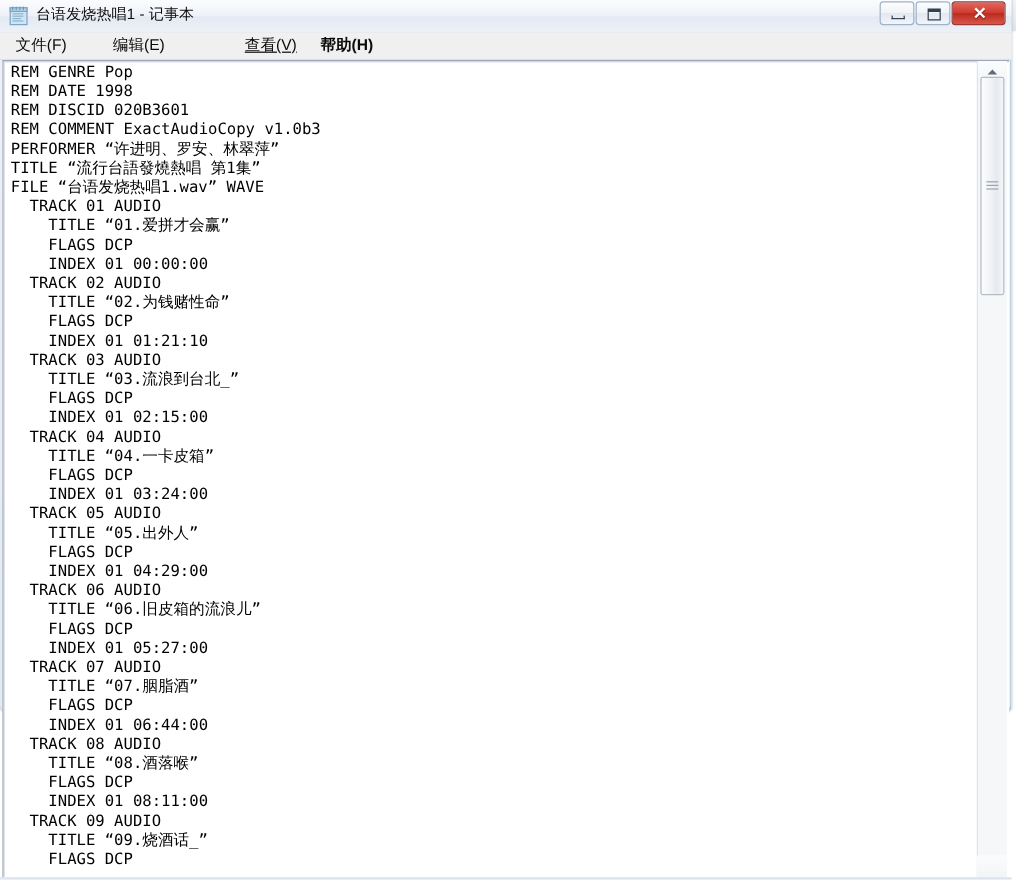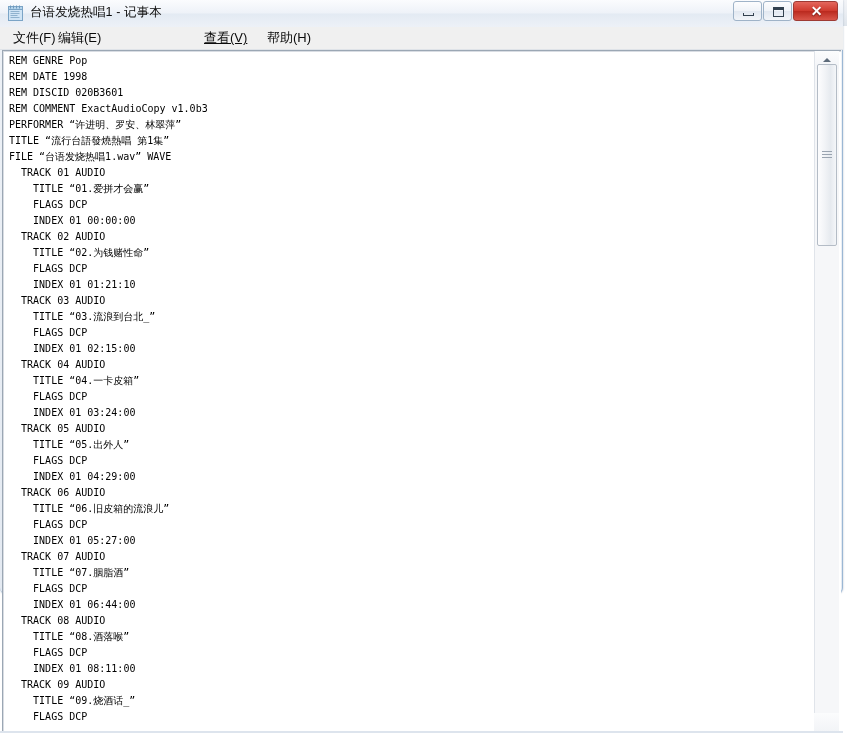--- a/index.html
+++ b/index.html
@@ -176,21 +176,21 @@
     border-right: none;
     border-bottom: none;
     box-shadow: inset 1px 1px 0 #d9dde3;
   }
   #text-content {
     position: absolute;
     left: 6px;
     top: 2px;
     width: 800px;
     font-family: "DejaVu Sans Mono", "Liberation Mono", monospace;
-    font-size: 10px;
+    font-size: 13px;
     line-height: 16px;
     color: #000000;
     white-space: pre;
     overflow: hidden;
   }
 
   
   #scroll-vertical {
     position: absolute;
     left: 814px;
@@ -322,24 +322,24 @@
     <div class="win-btn" id="btn-maximize">
       <span class="glyph-max"></span>
     </div>
     <div class="win-btn" id="btn-close">
       <span class="glyph-close">✕</span>
     </div>
   </div>
 
   <div id="menu-bar">
     <div class="menu-item" style="left:8px;">文件(F)</div>
-    <div class="menu-item" style="left:53px;text-align:center;">编辑(E)</div>
+    <div class="menu-item" style="left:89px;text-align:center;">编辑(E)</div>
     <div class="menu-item" style="left:134px;margin-top:34px;">格式(O)</div>
     <div class="menu-item" style="left:199px;text-decoration:underline;">查看(V)</div>
-    <div class="menu-item" style="left:262px;">帮助(H)</div>
+    <div class="menu-item" style="left:262px;font-weight:bold;">帮助(H)</div>
   </div>
 
   <div id="text-area-frame">
     <div id="text-content">REM GENRE Pop
 REM DATE 1998
 REM DISCID 020B3601
 REM COMMENT ExactAudioCopy v1.0b3
 PERFORMER “许进明、罗安、林翠萍”
 TITLE “流行台語發燒熱唱 第1集”
 FILE “台语发烧热唱1.wav” WAVE

